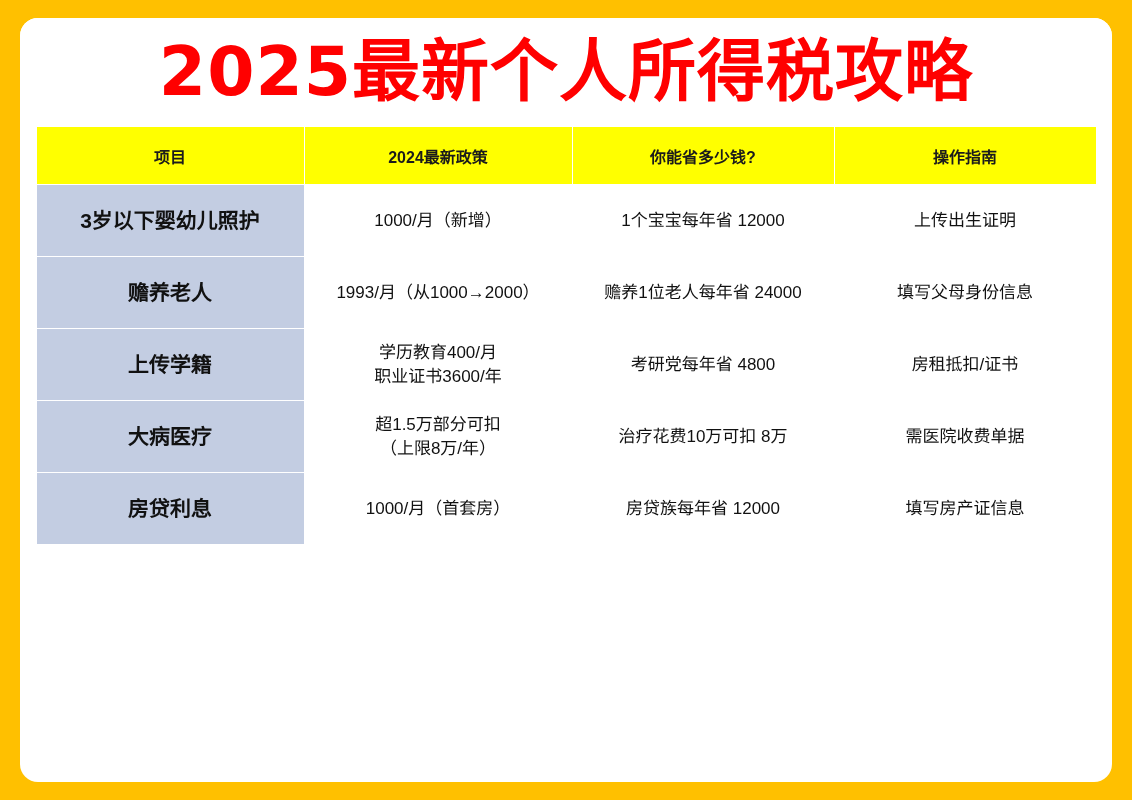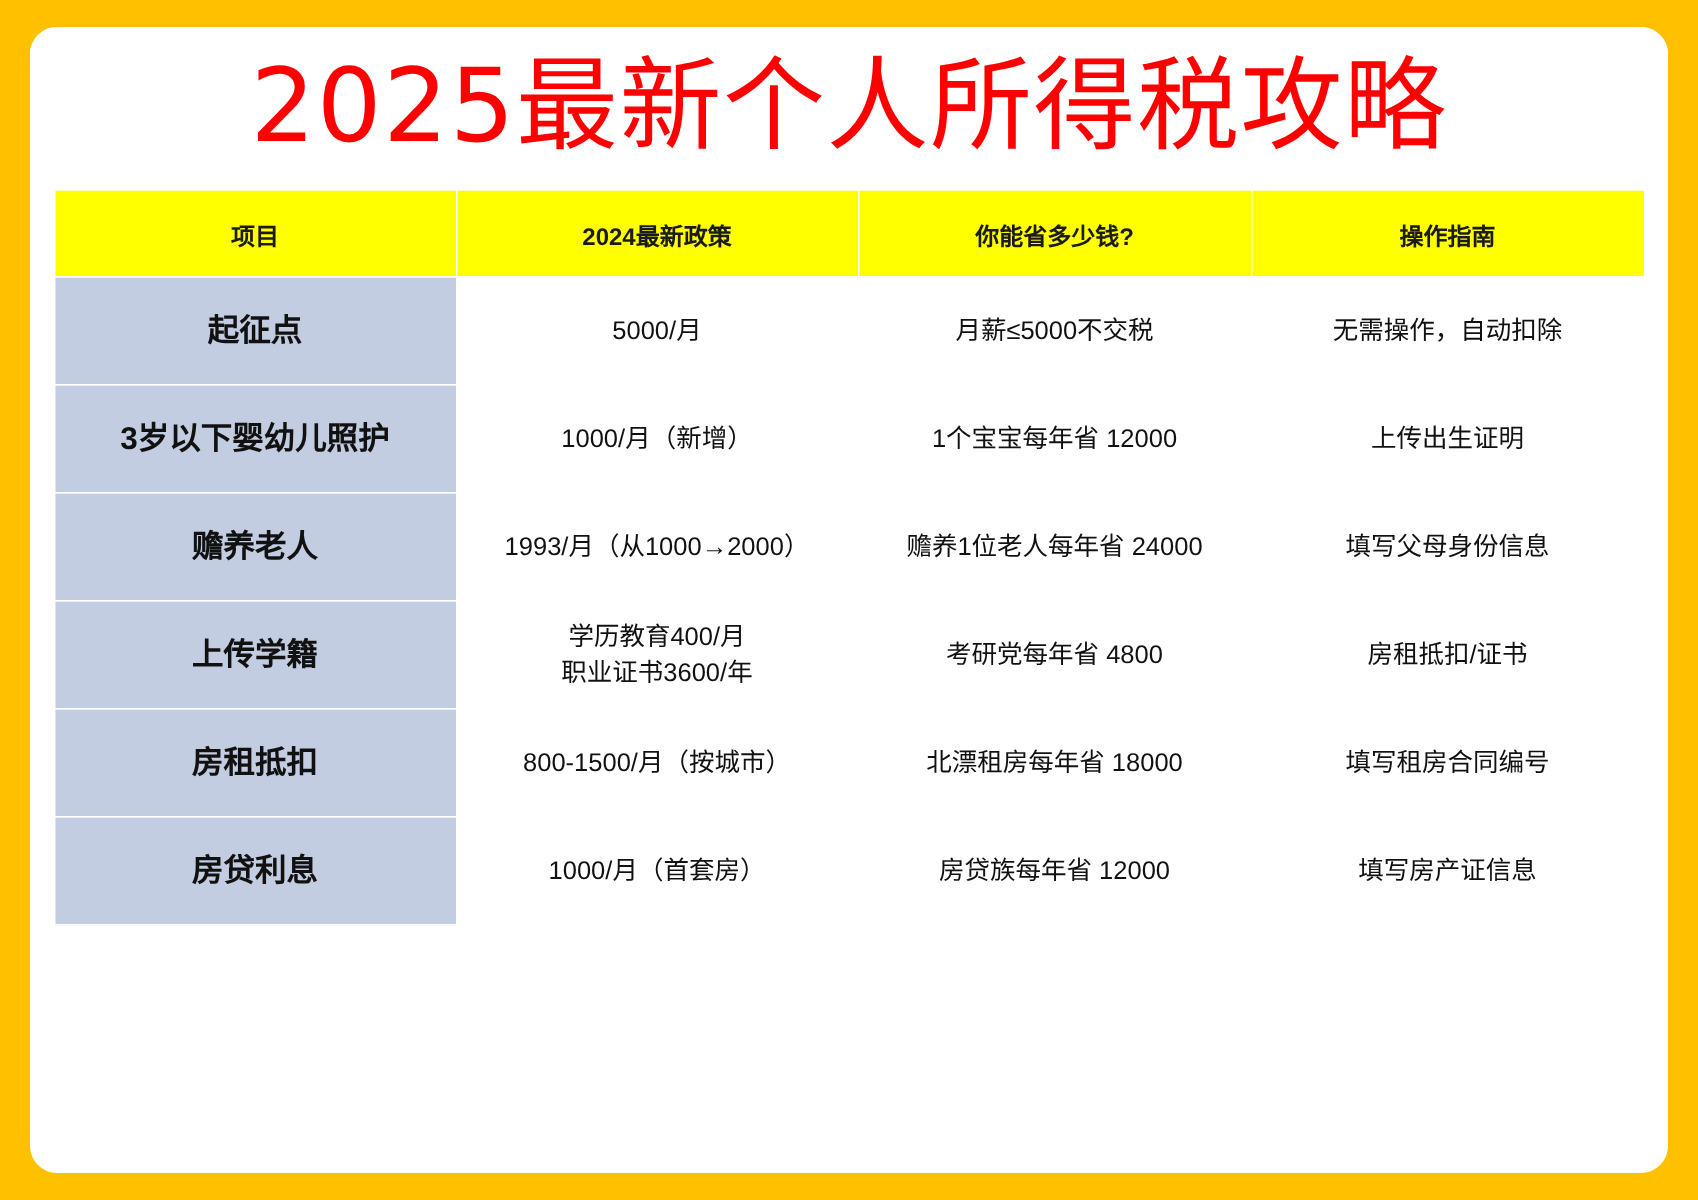--- a/index.html
+++ b/index.html
@@ -27,21 +27,21 @@
   .title-bar {
     height: 108px;
     display: flex;
     align-items: center;
     justify-content: center;
     background: #ffffff;
   }
   .title {
     color: #FF0000;
     font-size: 68px;
-    font-weight: normal;
+    font-weight: bold;
     letter-spacing: 1px;
     line-height: 1;
     white-space: nowrap;
     font-family: "DejaVu Sans", "Liberation Sans", sans-serif;
   }
   table.guide {
     border-collapse: collapse;
     width: 1060px;
     margin: 0 auto;
     table-layout: fixed;
@@ -102,32 +102,20 @@
     <thead>
       <tr>
         <th>项目</th>
         <th>2024最新政策</th>
         <th>你能省多少钱?</th>
         <th>操作指南</th>
       </tr>
     </thead>
     <tbody id="table-body">
         <tr>
-          <td class="item">起征点</td>
-          <td class="cell-lines">
-            <span>5000/月</span>
-          </td>
-          <td class="cell-lines">
-            <span>月薪≤5000不交税</span>
-          </td>
-          <td class="cell-lines">
-            <span>无需操作，自动扣除</span>
-          </td>
-        </tr>
-        <tr>
           <td class="item">3岁以下婴幼儿照护</td>
           <td class="cell-lines">
             <span>1000/月（新增）</span>
           </td>
           <td class="cell-lines">
             <span>1个宝宝每年省 12000</span>
           </td>
           <td class="cell-lines">
             <span>上传出生证明</span>
           </td>
@@ -151,29 +139,30 @@
             <span>职业证书3600/年</span>
           </td>
           <td class="cell-lines">
             <span>考研党每年省 4800</span>
           </td>
           <td class="cell-lines">
             <span>房租抵扣/证书</span>
           </td>
         </tr>
         <tr>
-          <td class="item">房租抵扣</td>
+          <td class="item">大病医疗</td>
           <td class="cell-lines">
-            <span>800-1500/月（按城市）</span>
+            <span>超1.5万部分可扣</span>
+            <span>（上限8万/年）</span>
           </td>
           <td class="cell-lines">
-            <span>北漂租房每年省 18000</span>
+            <span>治疗花费10万可扣 8万</span>
           </td>
           <td class="cell-lines">
-            <span>填写租房合同编号</span>
+            <span>需医院收费单据</span>
           </td>
         </tr>
         <tr>
           <td class="item">房贷利息</td>
           <td class="cell-lines">
             <span>1000/月（首套房）</span>
           </td>
           <td class="cell-lines">
             <span>房贷族每年省 12000</span>
           </td>

